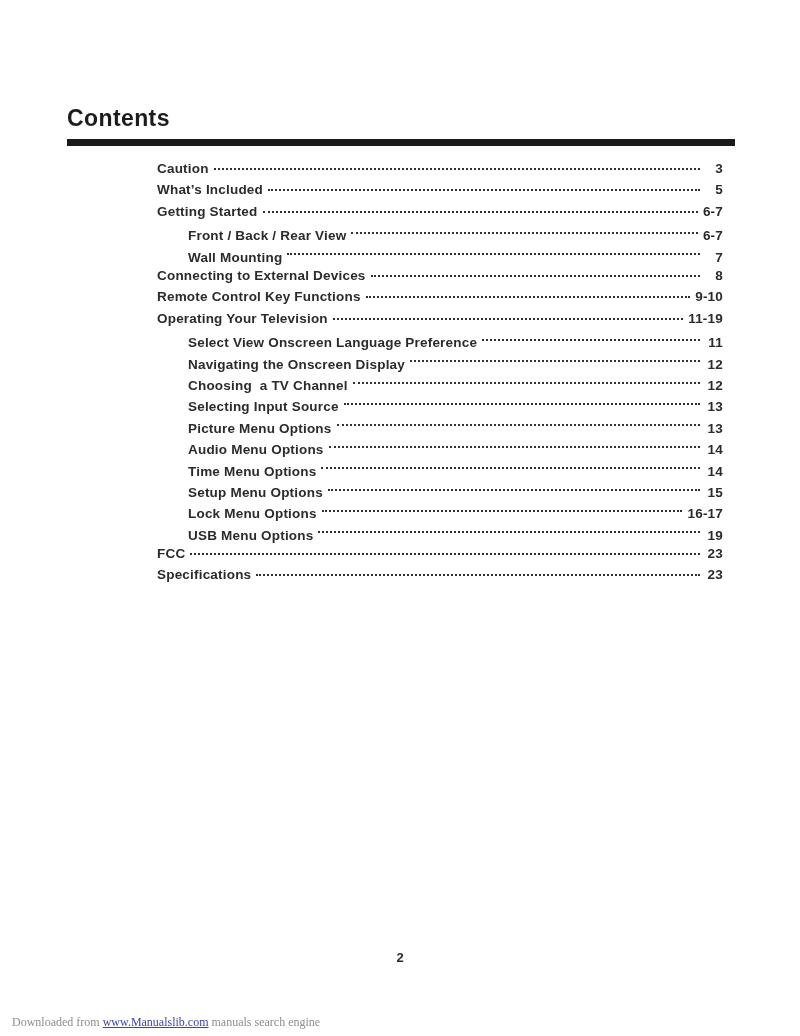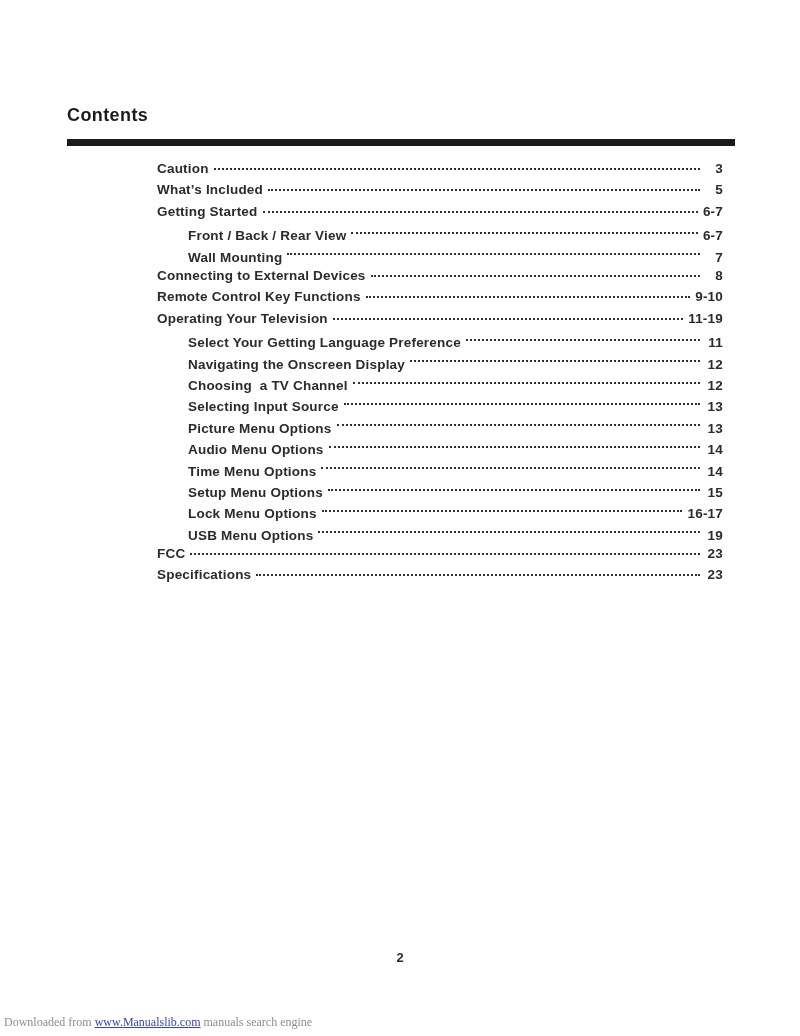--- a/index.html
+++ b/index.html
@@ -11,21 +11,21 @@
     position: relative;
     overflow: hidden;
   }
   .page {
     position: absolute; inset: 0;
     background: #ffffff;
   }
   .title {
     position: absolute;
     left: 67px; top: 105px;
-    font-size: 18px;
+    font-size: 23px;
     font-weight: bold;
     letter-spacing: 0.4px;
     color: #1c1c1c;
   }
   .title-rule {
     position: absolute;
     left: 67px; top: 139px;
     width: 668px; height: 7px;
     background: #1b1b1b;
   }
@@ -61,21 +61,21 @@
   .page-number {
     position: absolute;
     top: 950px; left: 0; right: 0;
     text-align: center;
     font-size: 13px;
     font-weight: 600;
     color: #2b2b2b;
   }
   .footer {
     position: absolute;
-    left: 4px; bottom: 6px;
+    left: 12px; bottom: 6px;
     font-family: "Liberation Serif", serif;
     font-size: 12px;
     color: #8d8d8d;
   }
   .footer a {
     color: #3a45b0;
     text-decoration: underline;
     cursor: pointer;
   }
 </style>
@@ -123,21 +123,21 @@
         <span class="toc-label">Remote Control Key Functions</span>
         <span class="leader"></span>
         <span class="pagenum">9-10</span>
       </div>
       <div class="toc-row indent-0">
         <span class="toc-label">Operating Your Television</span>
         <span class="leader"></span>
         <span class="pagenum">11-19</span>
       </div>
       <div class="toc-row indent-1">
-        <span class="toc-label">Select Your Getting Language Preference</span>
+        <span class="toc-label">Select View Onscreen Language Preference</span>
         <span class="leader"></span>
         <span class="pagenum">11</span>
       </div>
       <div class="toc-row indent-1">
         <span class="toc-label">Navigating the Onscreen Display</span>
         <span class="leader"></span>
         <span class="pagenum">12</span>
       </div>
       <div class="toc-row indent-1">
         <span class="toc-label">Choosing  a TV Channel</span>

